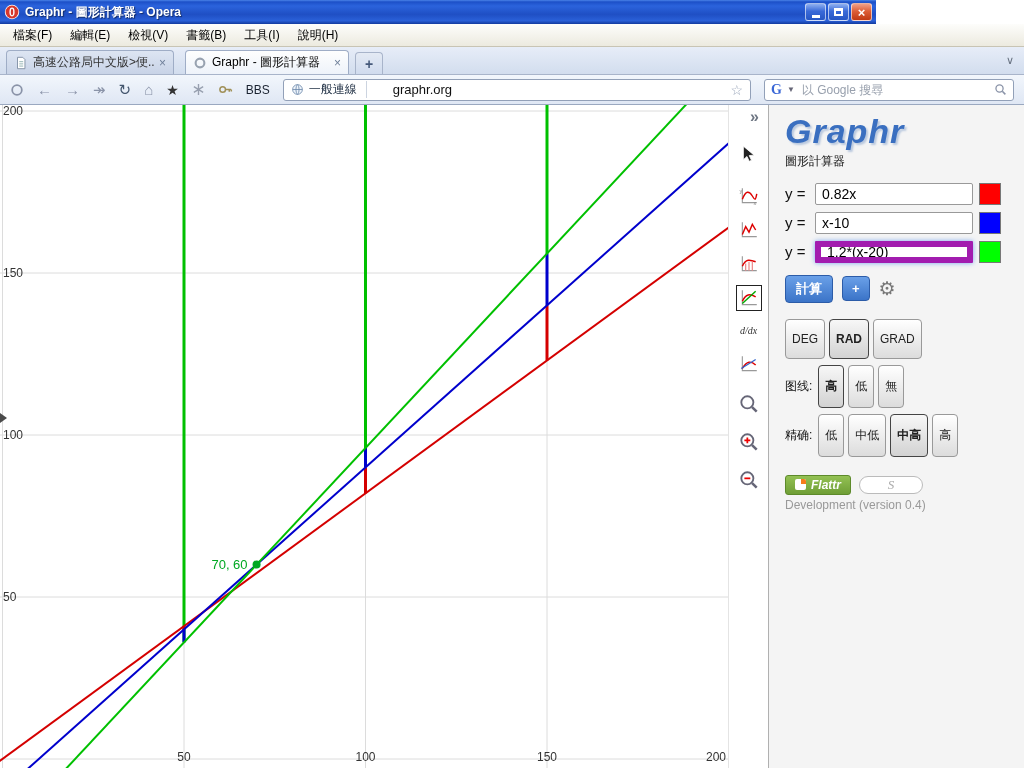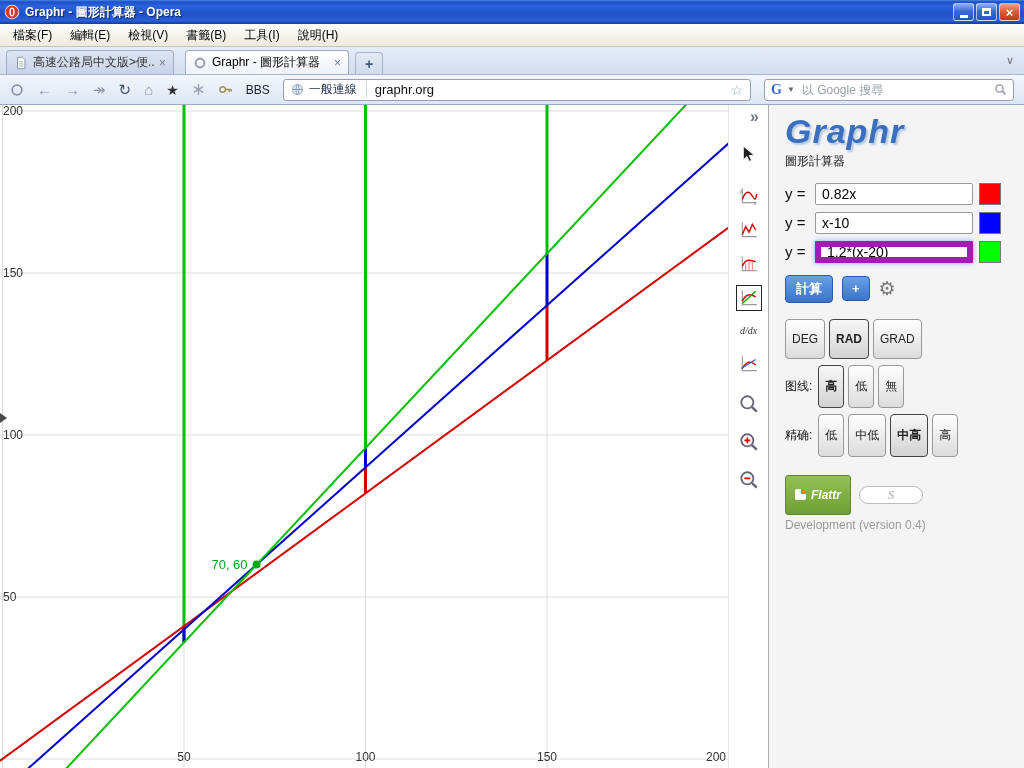--- a/index.html
+++ b/index.html
@@ -2,21 +2,21 @@
 <html><head>
 <meta charset="utf-8">
 <style>
   html,body{margin:0;padding:0}
   body{width:1024px;height:768px;overflow:hidden;position:relative;background:#fff;
        font-family:"Liberation Sans",sans-serif;-webkit-font-smoothing:antialiased}
   *{box-sizing:border-box}
   button,input{font-family:"Liberation Sans",sans-serif}
 
   
-  .titlebar{position:absolute;top:0;left:0;width:1024px;height:24px;display:flex;align-items:center;
+  .titlebar{position:absolute;top:0;left:0;width:876px;height:24px;display:flex;align-items:center;
     padding:0 4px;background:linear-gradient(180deg,#4a83e8 0%,#1c50c8 8%,#2b63dc 25%,#1f4fc4 60%,#2a60d8 86%,#123a9e 100%)}
   .title-text{color:#fff;font-weight:bold;font-size:12px;margin-left:5px;flex:1;
     text-shadow:1px 1px 1px #112a66;white-space:nowrap;overflow:hidden}
   .winbtns{display:flex;gap:2px}
   .wbtn{width:21px;height:18px;border-radius:3px;border:1px solid rgba(255,255,255,.6);
     display:flex;align-items:center;justify-content:center;color:#fff}
   .wbtn.minb,.wbtn.maxb{background:linear-gradient(#8fb0f0,#3a6ad8 45%,#2656c4)}
   .wbtn.closeb{background:linear-gradient(#f0a088,#dd5f38 45%,#c03a14);font-size:13px;font-weight:bold}
   .glyph-minbar{width:8px;height:3px;background:#fff;margin-top:9px}
   .glyph-maxbox{width:9px;height:8px;border:2px solid #fff;border-top-width:3px}
@@ -42,21 +42,21 @@
   .tab-chevron{color:#66707f;font-size:11px;margin:0 4px 7px 0}
 
   
   .addressbar{position:absolute;top:75px;left:0;width:1024px;height:30px;display:flex;align-items:center;
     background:linear-gradient(#f2f6fc,#dfe7f4);border-bottom:1px solid #9aa8c0;padding:0 10px;gap:13px}
   .nav-ic{font-size:15px;color:#8a93a8;line-height:1}
   .nav-ic.dark{color:#44566e}
   .nav-ic.star{color:#333;font-size:14px}
   .bbs{font-size:12px;color:#1a2230}
   .urlbox{flex:1;height:22px;background:#fff;border:1px solid #92a0b8;border-radius:3px;
-    display:flex;align-items:center;padding:0 7px;gap:6px;min-width:0}
+    display:flex;align-items:center;padding:0 7px;gap:24px;min-width:0}
   .conn{display:flex;align-items:center;gap:5px;font-size:12px;color:#223246;
     padding-right:9px;border-right:1px solid #ccd4e0;white-space:nowrap}
   .url-input{flex:1;border:none;outline:none;font-size:13px;color:#111;background:transparent;min-width:0}
   .url-star{color:#9aa6ba;font-size:14px}
   .searchbox{width:250px;height:22px;background:#fff;border:1px solid #92a0b8;border-radius:3px;
     display:flex;align-items:center;padding:0 6px;gap:5px}
   .glogo{font-family:"Liberation Serif",serif;font-weight:bold;font-size:14px;color:#3a67d6;line-height:1}
   .gdrop{font-size:8px;color:#667}
   .search-input{flex:1;border:none;outline:none;font-size:12px;background:transparent;color:#333;min-width:0}
   .search-input::placeholder{color:#98a0ad}
@@ -102,21 +102,21 @@
   .gear{color:#777;font-size:19px;margin-left:9px;line-height:1}
   .opt-row{display:flex;align-items:center;margin-top:6px;gap:4px;font-size:12px;flex-wrap:nowrap}
   .opt-row.first{margin-top:16px}
   .opt-label{margin-right:2px;color:#111;white-space:nowrap}
   .opt-btn{border:1px solid #999;border-radius:4px;background:linear-gradient(#fff,#dcdcdc);
     padding:12px 6px;font-size:12px;color:#222;cursor:pointer;white-space:nowrap}
   .opt-btn.sel{font-weight:bold;border:1px solid #444;background:linear-gradient(#f7f7f7,#d2d2d2)}
   .flattr-row{display:flex;align-items:center;gap:8px;margin-top:18px}
   .flattr-btn{display:flex;align-items:center;gap:5px;background:linear-gradient(#93c153,#6f9e36);
     border:1px solid #5d8a2a;border-radius:3px;color:#fff;font-weight:bold;font-style:italic;
-    font-size:12px;padding:12px 9px;cursor:pointer}
+    font-size:12px;padding:2px 9px;cursor:pointer}
   .flattr-logo{width:11px;height:11px;background:#fff;border-radius:2px;position:relative;overflow:hidden}
   .flattr-logo::after{content:"";position:absolute;right:0;top:0;width:5px;height:5px;background:#f67c1a}
   .sbtn{width:64px;height:18px;border:1px solid #bbb;border-radius:9px;background:#fff;display:flex;
     align-items:center;justify-content:center;color:#aaa;font:italic 13px "Liberation Serif",serif}
   .links{margin-top:16px;font-size:12px}
   .links .lnk{color:#1a33cc;cursor:pointer}
   .links .sep{color:#333;margin:0 3px}
   .version{margin-top:3px;font-size:12px;color:#999}
 </style>
 </head>

